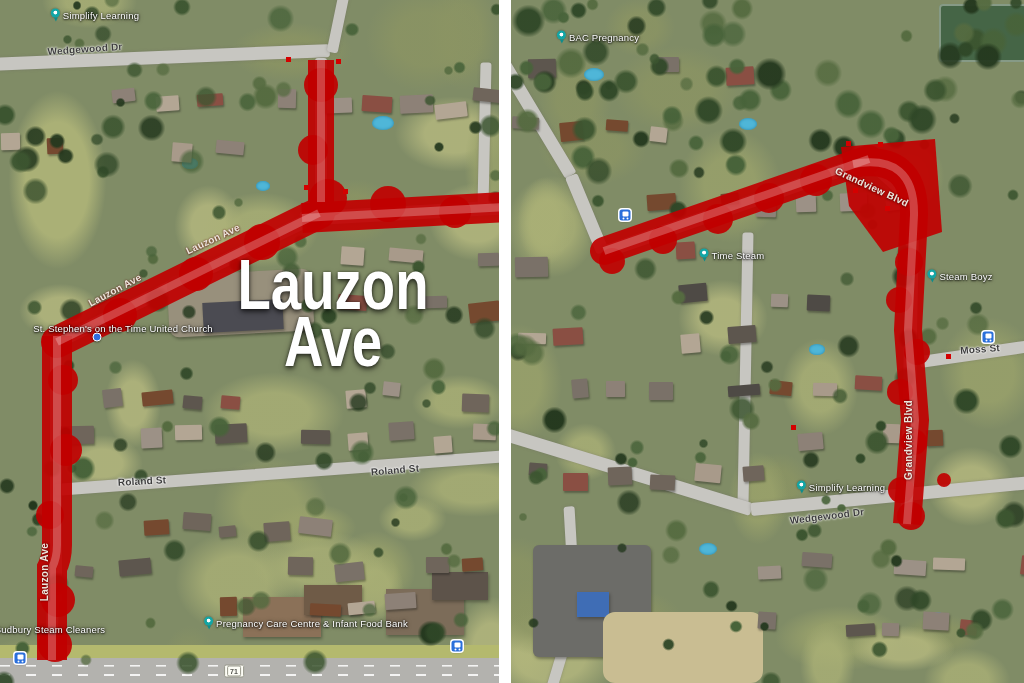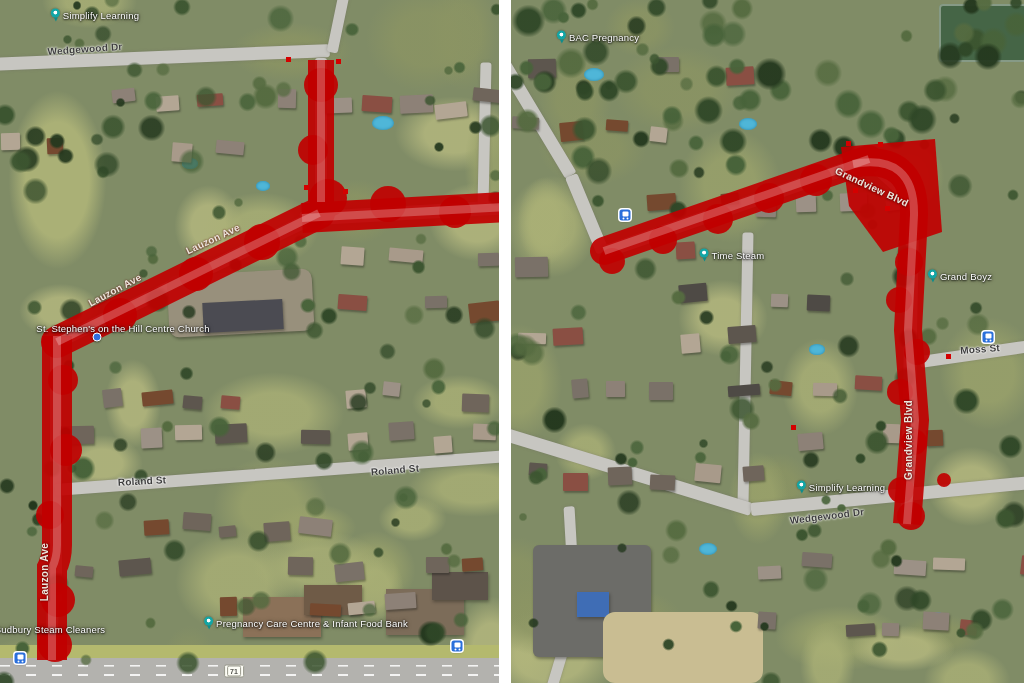--- a/index.html
+++ b/index.html
@@ -322,21 +322,21 @@
         <div class="lbl road" style="left: 85px; top: 49px; --rot: -4deg;">
           <span class="txt">Wedgewood Dr</span>
         </div>
         <div class="lbl onred" style="left: 213px; top: 239px; --rot: -25deg;">
           <span class="txt">Lauzon Ave</span>
         </div>
         <div class="lbl onred" style="left: 115px; top: 290px; --rot: -28deg;">
           <span class="txt">Lauzon Ave</span>
         </div>
         <div class="lbl poi" style="left: 123px; top: 328px;">
-          <span class="txt">St. Stephen's on the Hill Centre Church</span>
+          <span class="txt">St. Stephen's on the Time United Church</span>
         </div>
         <div class="lbl dot" style="left: 97px; top: 337px;">
           <span class="bluedot"></span>
         </div>
         <div class="lbl road" style="left: 142px; top: 481px; --rot: -3deg;">
           <span class="txt">Roland St</span>
         </div>
         <div class="lbl road" style="left: 395px; top: 470px; --rot: -5deg;">
           <span class="txt">Roland St</span>
         </div>
@@ -353,20 +353,24 @@
         <div class="lbl bus" style="left: 20px; top: 658px;">
           <span class="busicon"></span>
         </div>
         <div class="lbl bus" style="left: 457px; top: 646px;">
           <span class="busicon"></span>
         </div>
         <div class="lbl shield" style="left: 234px; top: 671px;">
           <span class="shield txt">71</span>
         </div>
       </div>
+    <div class="big-label" style="left:333px;top:314px;">
+      <div>Lauzon</div>
+      <div>Ave</div>
+    </div>
   </section>
 
   <section class="panel" style="left:511px;width:513px;">
     <div class="scenery">
         <div class="feat lawn" style="left: 221.673px; top: 443.606px; width: 89.3978px; height: 86.4754px; background: radial-gradient(closest-side, rgb(139, 148, 99) 40%, rgba(0, 0, 0, 0) 80%); opacity: 0.8;"></div>
         <div class="feat lawn" style="left: 27.6706px; top: 578.947px; width: 158.299px; height: 75.7578px; background: radial-gradient(closest-side, rgb(139, 148, 99) 40%, rgba(0, 0, 0, 0) 80%); opacity: 0.8;"></div>
         <div class="feat lawn" style="left: 354.616px; top: 126.981px; width: 87.8898px; height: 98.8246px; background: radial-gradient(closest-side, rgb(154, 162, 107) 40%, rgba(0, 0, 0, 0) 80%); opacity: 0.8;"></div>
         <div class="feat lawn" style="left: 84.9002px; top: -8.7602px; width: 88.1929px; height: 73.028px; background: radial-gradient(closest-side, rgb(139, 148, 99) 40%, rgba(0, 0, 0, 0) 80%); opacity: 0.8;"></div>
         <div class="feat lawn" style="left: 404.707px; top: 437.343px; width: 110.383px; height: 98.6769px; background: radial-gradient(closest-side, rgb(182, 185, 127) 40%, rgba(0, 0, 0, 0) 80%); opacity: 0.8;"></div>
         <div class="feat lawn" style="left: -14.7318px; top: 163.197px; width: 111.251px; height: 126.808px; background: radial-gradient(closest-side, rgb(170, 176, 118) 40%, rgba(0, 0, 0, 0) 80%); opacity: 0.8;"></div>
@@ -656,21 +660,21 @@
         </div>
         <div class="lbl onred" style="left: 361px; top: 187px; --rot: 25deg;">
           <span class="txt">Grandview Blvd</span>
         </div>
         <div class="lbl poi" style="left: 221px; top: 255px;">
           <span class="pin"></span>
           <span class="txt">Time Steam</span>
         </div>
         <div class="lbl poi" style="left: 449px; top: 276px;">
           <span class="pin"></span>
-          <span class="txt">Grand Boyz</span>
+          <span class="txt">Steam Boyz</span>
         </div>
         <div class="lbl bus" style="left: 477px; top: 337px;">
           <span class="busicon"></span>
         </div>
         <div class="lbl road" style="left: 469px; top: 349px; --rot: -4deg;">
           <span class="txt">Moss St</span>
         </div>
         <div class="lbl poi" style="left: 330px; top: 487px;">
           <span class="pin"></span>
           <span class="txt">Simplify Learning</span>

